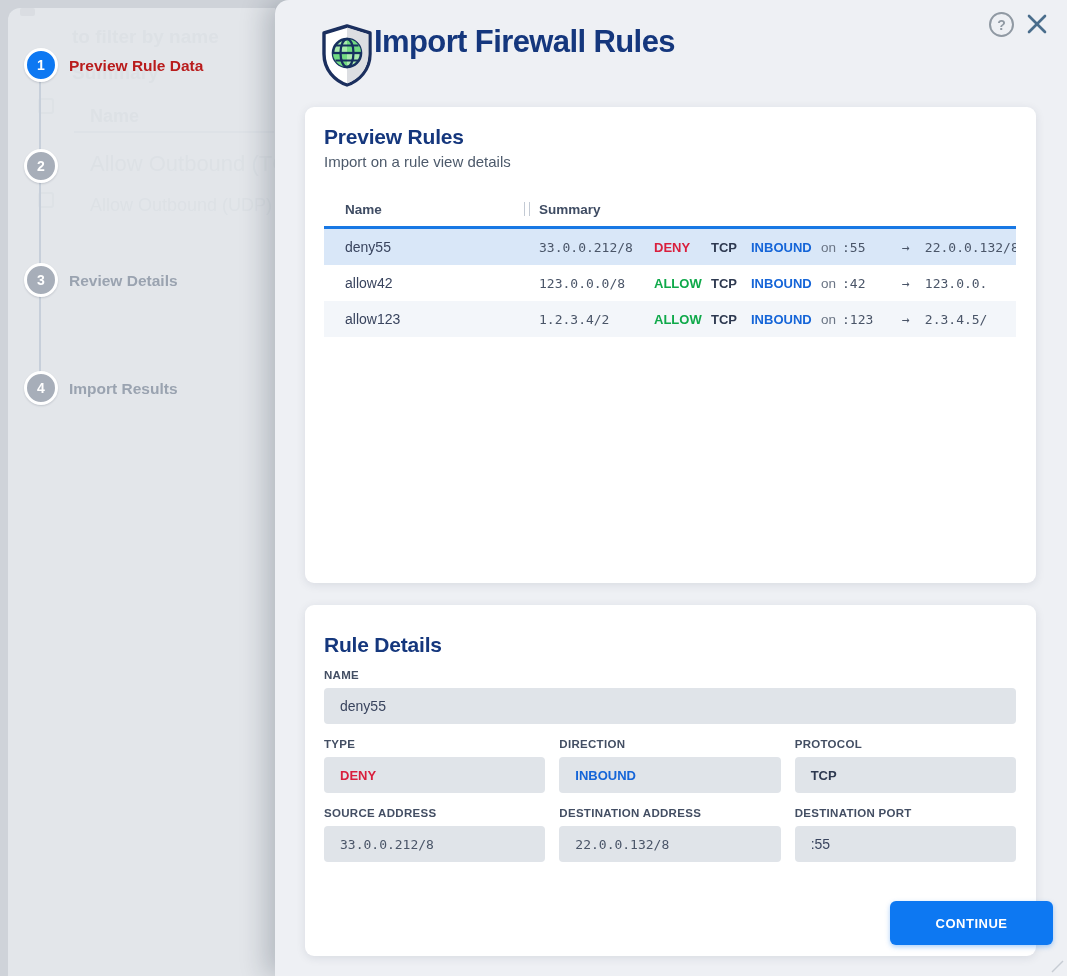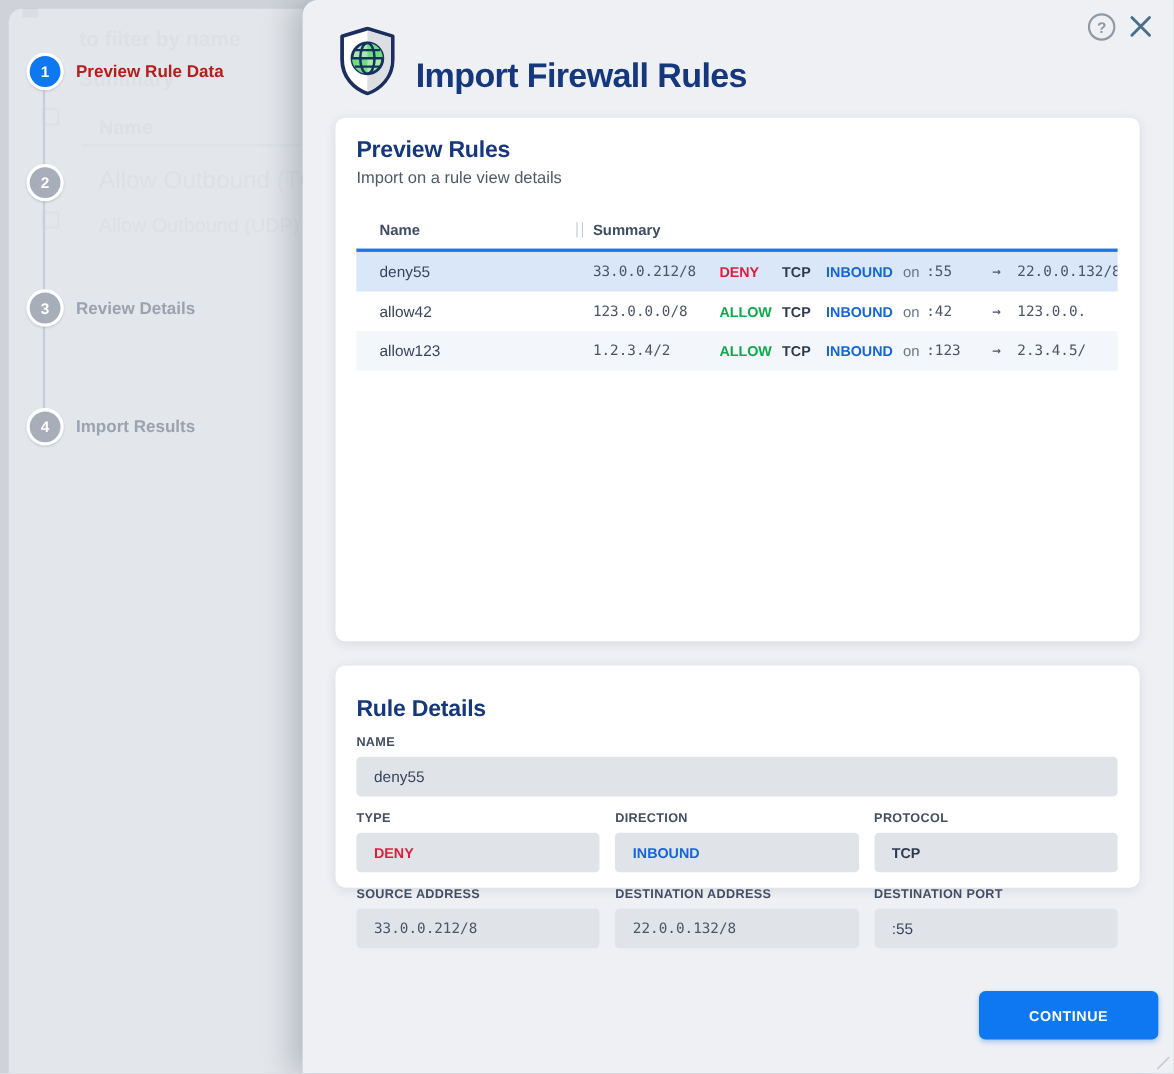--- a/index.html
+++ b/index.html
@@ -46,41 +46,41 @@
   .step.active .step-label { color:#b91c1c; }
 
   
   .modal {
     position:absolute; left:275px; top:0; width:792px; height:976px;
     background:#eef0f4;
     border-top-left-radius:14px;
     box-shadow:-10px 0 26px rgba(20,30,50,.22);
     z-index:2;
   }
-  .modal-header { position:absolute; left:32px; top:24px; display:flex; align-items:flex-end; gap:17px; }
+  .modal-header { position:absolute; left:45px; top:24px; display:flex; align-items:flex-start; gap:0; }
   .shield-icon { width:54px; height:63px; }
   .modal-title {
     color:var(--brand-navy,#15377d); font-size:31px; font-weight:700;
     letter-spacing:-.6px; white-space:nowrap;
   }
   .help-btn {
     position:absolute; left:714px; top:12px; width:25px; height:25px;
     border:2px solid #9099a3; border-radius:50%;
     color:#9099a3; font-size:14px; font-weight:700;
     display:flex; align-items:center; justify-content:center; cursor:pointer;
   }
   .close-btn { position:absolute; left:750px; top:12px; width:24px; height:24px; cursor:pointer; }
 
   
   .card {
     position:absolute; left:30px; width:731px; background:#fff;
     border-radius:9px; box-shadow:0 2px 10px rgba(25,40,70,.10);
   }
   .card-preview { top:107px; height:476px; overflow:hidden; }
-  .card-details { top:605px; height:202px; }
+  .card-details { top:605px; height:351px; }
   .card-title { color:var(--brand-navy,#15377d); font-size:21px; font-weight:700; letter-spacing:-.2px; }
   .card-preview .card-title { position:absolute; left:19px; top:18px; }
   .card-sub { position:absolute; left:19px; top:46px; font-size:15px; color:#4d5a6b; }
 
   
   .tbl { position:absolute; left:19px; right:20px; top:85px; }
   .tbl-head { display:flex; align-items:center; height:34px; font-size:13.5px; font-weight:700; color:#3f4c63; }
   .tbl-head .col-name { width:215px; padding-left:21px; display:flex; align-items:center; justify-content:space-between; }
   .resize-handle { width:6px; height:14px; border-left:1.5px solid #c3cad4; border-right:1.5px solid #c3cad4; margin-right:9px; cursor:col-resize; }
   .tbl-row {

